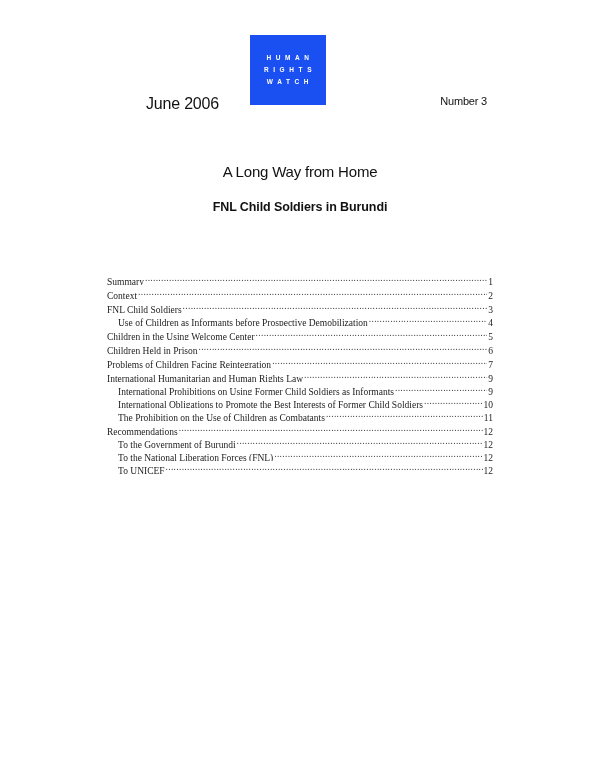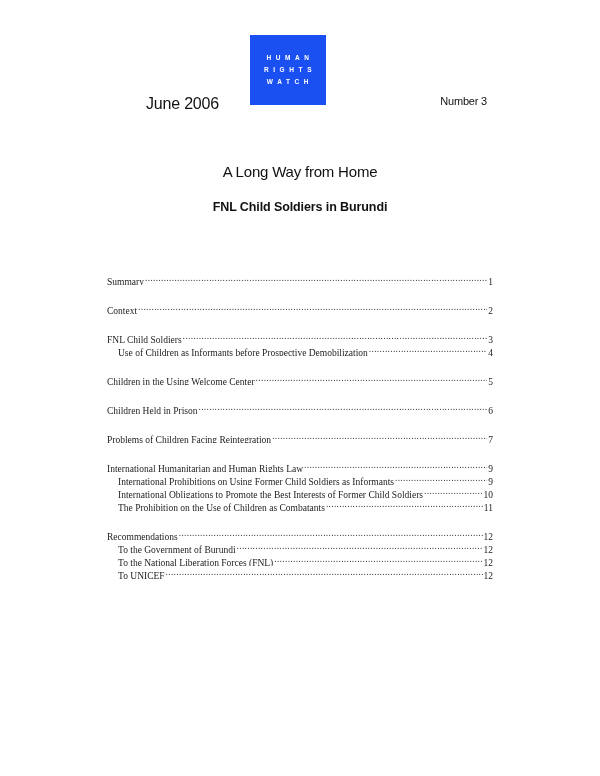--- a/index.html
+++ b/index.html
@@ -92,21 +92,21 @@
     .toc-row {
       display: flex;
       align-items: baseline;
       height: 13px;
       line-height: 13px;
       white-space: nowrap;
       overflow: hidden;
     }
     .toc-row.level-1 { }
     .toc-row.level-2 { padding-left: 11px; }
-    .toc-row.gap { margin-top: 16px; }
+    .toc-row.gap { margin-top: 1px; }
     .toc-title { flex: 0 0 auto; }
     .toc-dots {
       flex: 1 1 auto;
       overflow: hidden;
       margin: 0 1px;
       position: relative;
       height: 13px;
     }
     .toc-dots::after {
       content: "................................................................................................................................................................................................................................................";

